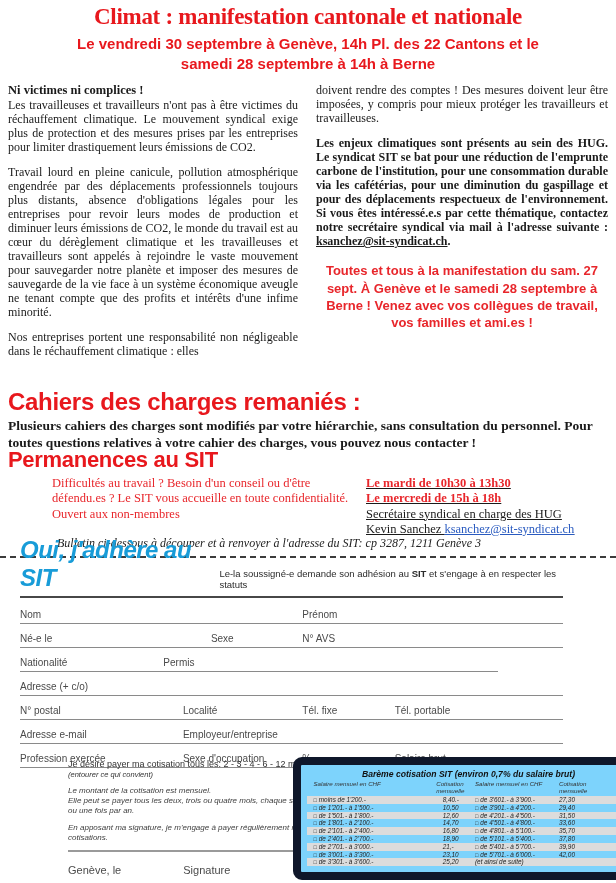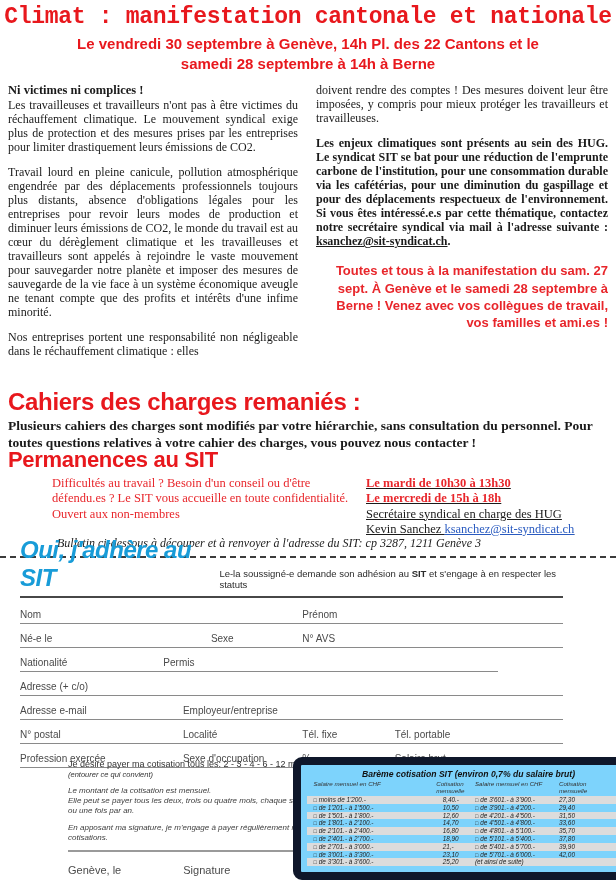--- a/index.html
+++ b/index.html
@@ -1,35 +1,35 @@
 <!DOCTYPE html>
 <html><head>
 <meta charset="utf-8">
 <style>
   html,body{margin:0;padding:0;background:#fff;}
   .page{position:relative;width:616px;height:883px;background:#fff;overflow:hidden;
         font-family:"Liberation Serif",serif;color:#1a1a1a;}
 
   
   .hdr{position:absolute;top:4px;left:0;width:616px;text-align:center;}
-  .title{font-family:Liberation Mono, monospace;font-weight:bold;font-size:23px;
+  .title{font-family:Liberation Serif, serif;font-weight:bold;font-size:23px;
          color:#e8181d;letter-spacing:-0.3px;}
   .subtitle{margin-top:4px;font-family:"Liberation Sans",sans-serif;font-weight:bold;
             font-size:15px;line-height:1.3;color:#e8181d;}
 
   
   .article{position:absolute;top:83px;left:8px;width:600px;display:flex;gap:18px;}
   .col{flex:1;font-size:12px;line-height:1.17;text-align:justify;}
   .col p{margin:0 0 11px 0;}
   .lead{font-weight:bold;font-size:12.5px;}
   .bold{font-weight:bold;}
   .maillink{text-decoration:underline;cursor:pointer;}
   .maillink.dark{color:#1a1a1a;font-weight:bold;}
   .maillink.blue{color:#2a5bc0;}
-  .callout{margin:14px auto 0 auto;width:292px;text-align:right;color:#e8262b;
+  .callout{margin:14px auto 0 auto;width:292px;text-align:center;color:#e8262b;
            font-family:"Liberation Sans",sans-serif;font-weight:bold;font-size:13px;line-height:1.32;}
 
   
   .cahiers{position:absolute;top:388px;left:8px;width:600px;}
   .h-red{font-family:"Liberation Sans",sans-serif;font-weight:bold;color:#e8181d;
          font-size:24px;letter-spacing:-0.3px;}
   .cahiers-body{margin-top:2px;font-weight:bold;font-size:13.5px;line-height:1.25;}
 
   
   .perm{position:absolute;top:447px;left:8px;width:600px;}
@@ -140,28 +140,28 @@
           <span class="flabel" style="left: 52%;">N° AVS</span>
         </div>
         <div class="frow" style="width: 88%;">
           <span class="flabel" style="left: 0%;">Nationalité</span>
           <span class="flabel" style="left: 30%;">Permis</span>
         </div>
         <div class="frow">
           <span class="flabel" style="left: 0%;">Adresse (+ c/o)</span>
         </div>
         <div class="frow">
-          <span class="flabel" style="left: 0%;">Adresse e-mail</span>
-          <span class="flabel" style="left: 30%;">Employeur/entreprise</span>
-        </div>
-        <div class="frow">
           <span class="flabel" style="left: 0%;">N° postal</span>
           <span class="flabel" style="left: 30%;">Localité</span>
           <span class="flabel" style="left: 52%;">Tél. fixe</span>
           <span class="flabel" style="left: 69%;">Tél. portable</span>
+        </div>
+        <div class="frow">
+          <span class="flabel" style="left: 0%;">Adresse e-mail</span>
+          <span class="flabel" style="left: 30%;">Employeur/entreprise</span>
         </div>
         <div class="frow">
           <span class="flabel" style="left: 0%;">Profession exercée</span>
           <span class="flabel" style="left: 30%;">Sexe d'occupation</span>
           <span class="flabel" style="left: 52%;">%</span>
           <span class="flabel" style="left: 69%;">Salaire brut</span>
         </div>
       </div>
   </div>
 

